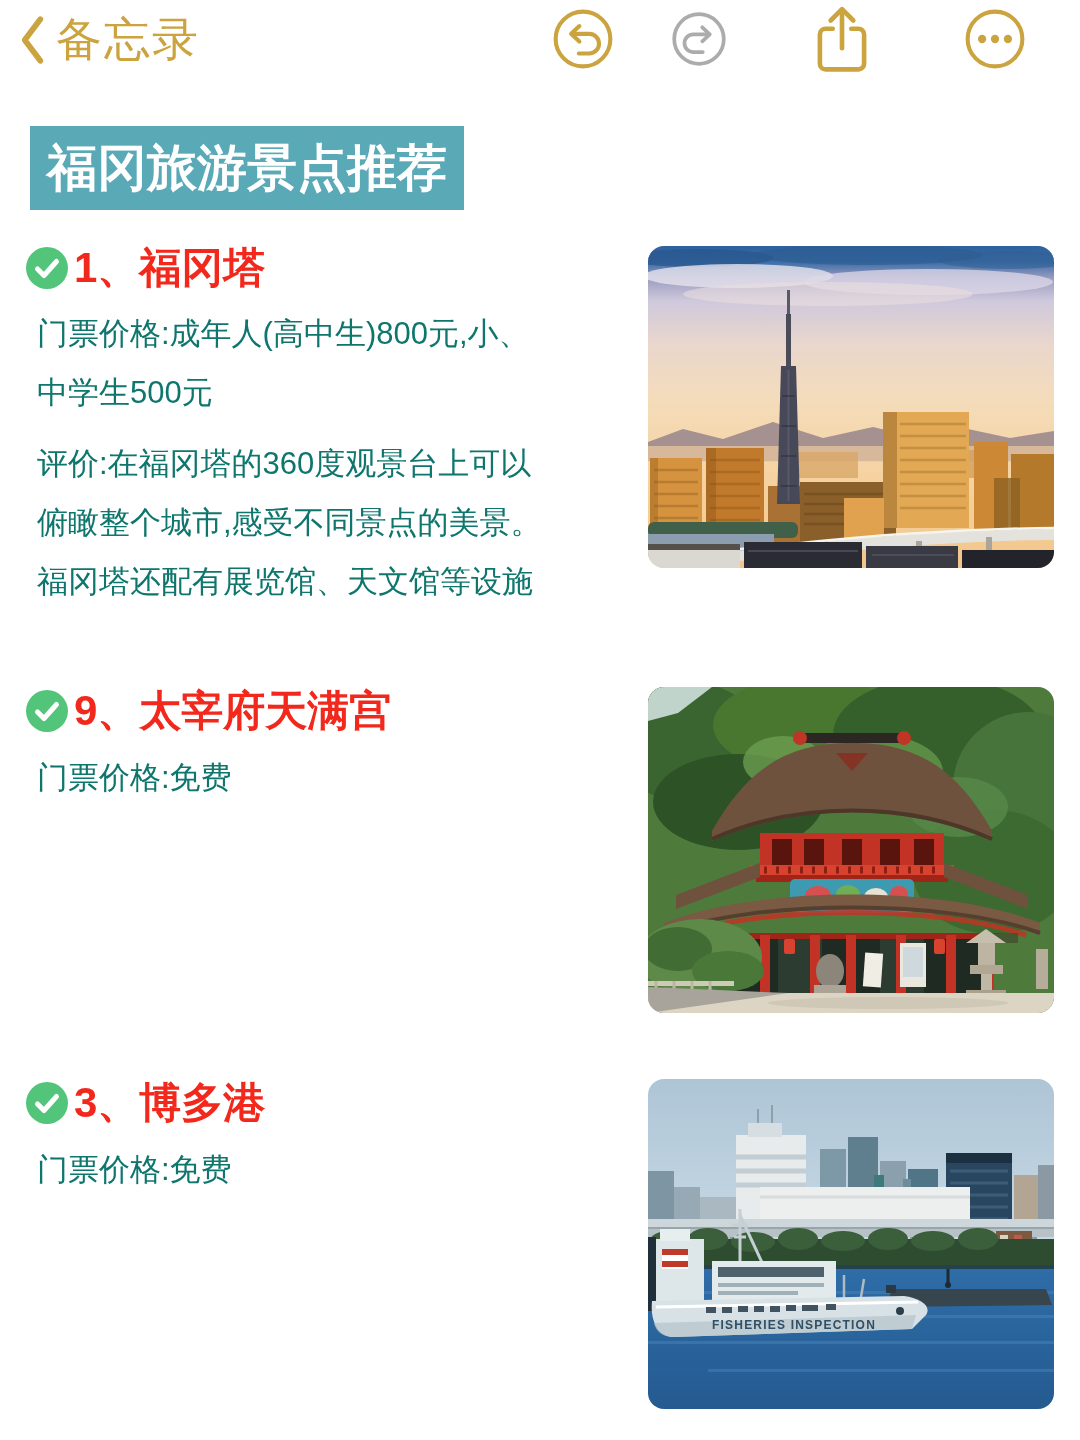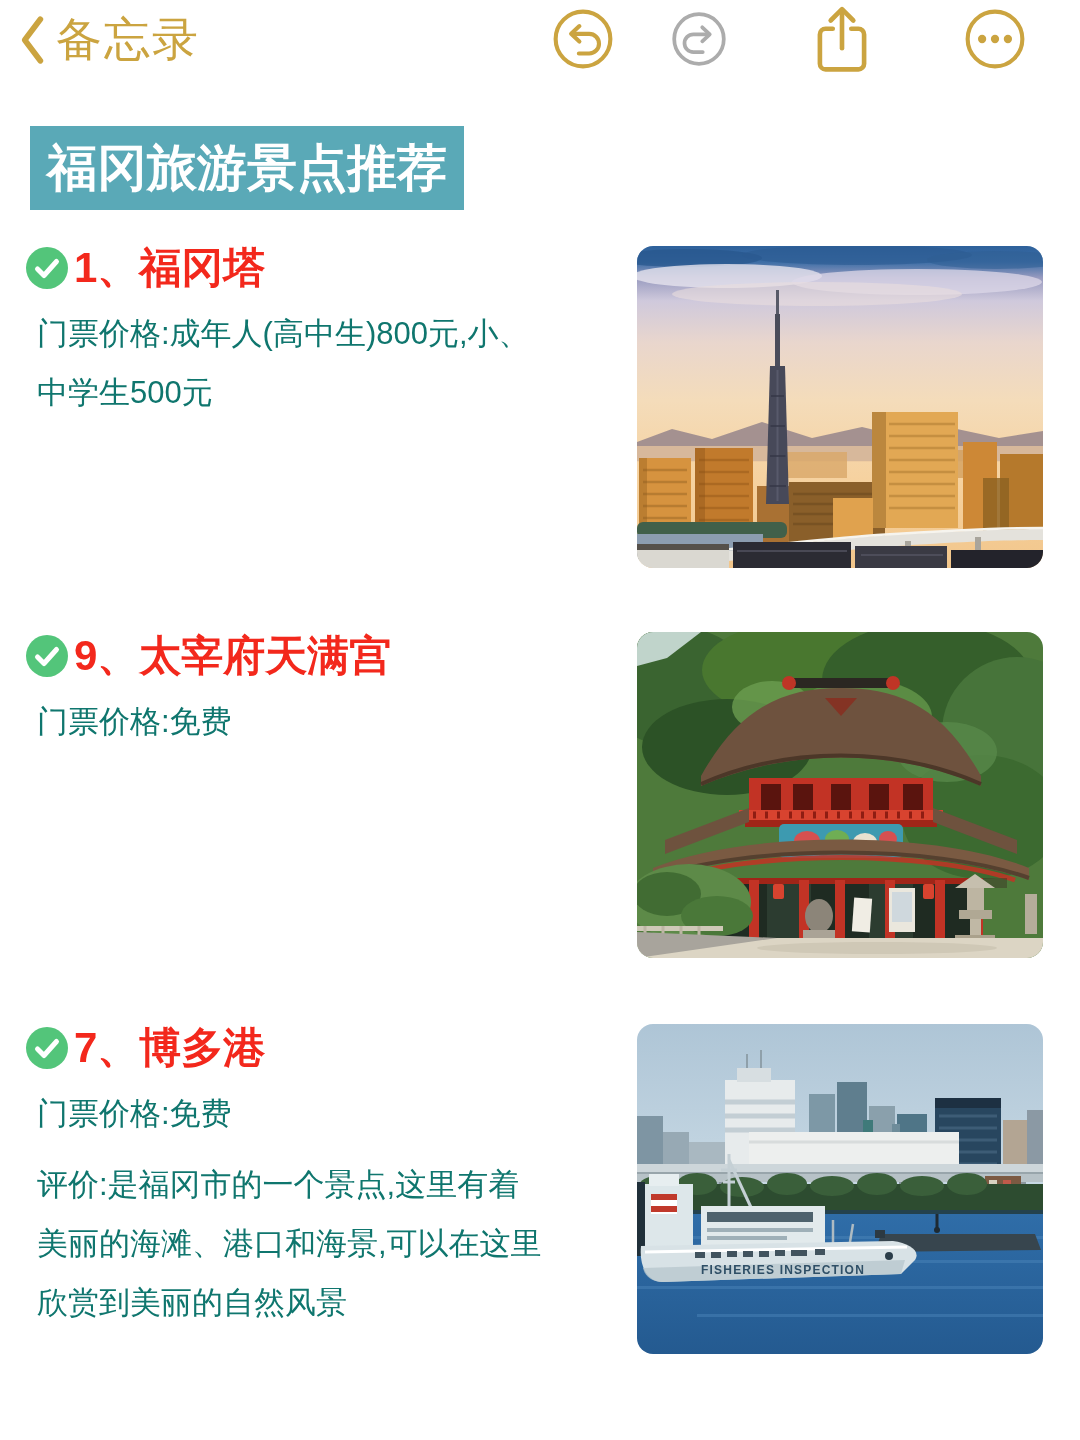--- a/index.html
+++ b/index.html
@@ -9,21 +9,21 @@
   .nav{position:relative;height:82px;}
   .nav button{background:none;border:none;padding:0;margin:0;position:absolute;cursor:pointer;}
   .back-button{position:absolute;left:18px;top:8px;height:64px;display:flex;align-items:center;gap:10px;
                background:none;border:none;cursor:pointer;justify-content:center;}
   .back-label{font-size:46px;font-weight:500;color:#CBA440;letter-spacing:2px;}
   .btn-undo{left:551px;top:7px;}
   .btn-redo{left:670px;top:10px;}
   .btn-share{left:805px;top:3px;}
   .btn-more{left:963px;top:7px;}
   
-  .note{padding:0 37px 0 25px;}
+  .note{padding:0 26px 0 25px;}
   .title-box{display:inline-block;margin:44px 0 0 5px;padding:13px 17px;background:#5AA9B7;
              color:#fff;font-size:50px;font-weight:600;line-height:1.16;}
   .entry{display:flex;align-items:flex-start;}
   .entry-1{margin-top:34px;}
   .entry-2{margin-top:64px;}
   .entry-3{margin-top:66px;}
   .entry-text{flex:1;min-width:0;padding-right:6px;}
   .entry-head{display:flex;align-items:center;gap:5px;margin:0 0 9px 0;
               font-size:42px;font-weight:700;color:#F3281C;line-height:1.15;}
   .entry-head .check{flex:0 0 auto;display:inline-flex;}
@@ -98,20 +98,23 @@
           <span class="check">
             <svg width="44" height="44" viewBox="0 0 44 44">
                 <circle cx="22" cy="22" r="21" fill="#53C57A"></circle>
                 <path d="M12.5 23 L19 29.5 L31.5 15.5" fill="none" stroke="#fff" stroke-width="5" stroke-linecap="round" stroke-linejoin="round"></path>
               </svg>
           </span>
           <span>1、福冈塔</span>
         </h2>
         <p class="line">门票价格:成年人(高中生)800元,小、
 中学生500元</p>
+        <p class="line">评价:在福冈塔的360度观景台上可以
+俯瞰整个城市,感受不同景点的美景。
+福冈塔还配有展览馆、天文馆等设施</p>
       </div>
       <figure class="entry-figure" style="margin:2px 0 0 auto;">
         <svg width="406" height="322" viewBox="0 0 406 322">
           <defs>
             <linearGradient id="sky1" x1="0" y1="0" x2="0" y2="1">
               <stop offset="0" stop-color="#2e619b"></stop>
                 <stop offset="0.05" stop-color="#3d6ea6"></stop>
               <stop offset="0.10" stop-color="#9a9cc0"></stop>
                 <stop offset="0.17" stop-color="#cfc9dc"></stop>
               <stop offset="0.30" stop-color="#e9d6cd"></stop>
@@ -275,26 +278,23 @@
     
     <section class="entry entry-3">
       <div class="entry-text">
         <h2 class="entry-head">
           <span class="check">
             <svg width="44" height="44" viewBox="0 0 44 44">
                 <circle cx="22" cy="22" r="21" fill="#53C57A"></circle>
                 <path d="M12.5 23 L19 29.5 L31.5 15.5" fill="none" stroke="#fff" stroke-width="5" stroke-linecap="round" stroke-linejoin="round"></path>
               </svg>
           </span>
-          <span>7、博多港</span>
+          <span>3、博多港</span>
         </h2>
         <p class="line">门票价格:免费</p>
-        <p class="line">评价:是福冈市的一个景点,这里有着
-美丽的海滩、港口和海景,可以在这里
-欣赏到美丽的自然风景</p>
       </div>
       <figure class="entry-figure" style="margin:0 0 0 auto;">
         <svg width="406" height="330" viewBox="0 0 406 330">
           <defs>
             <linearGradient id="sky3" x1="0" y1="0" x2="0" y2="1">
                 <stop offset="0" stop-color="#aec5d6"></stop>
                 <stop offset="1" stop-color="#cddde7"></stop>
               </linearGradient>
             <linearGradient id="sea3" x1="0" y1="0" x2="0" y2="1">
                 <stop offset="0" stop-color="#2f6da8"></stop>

